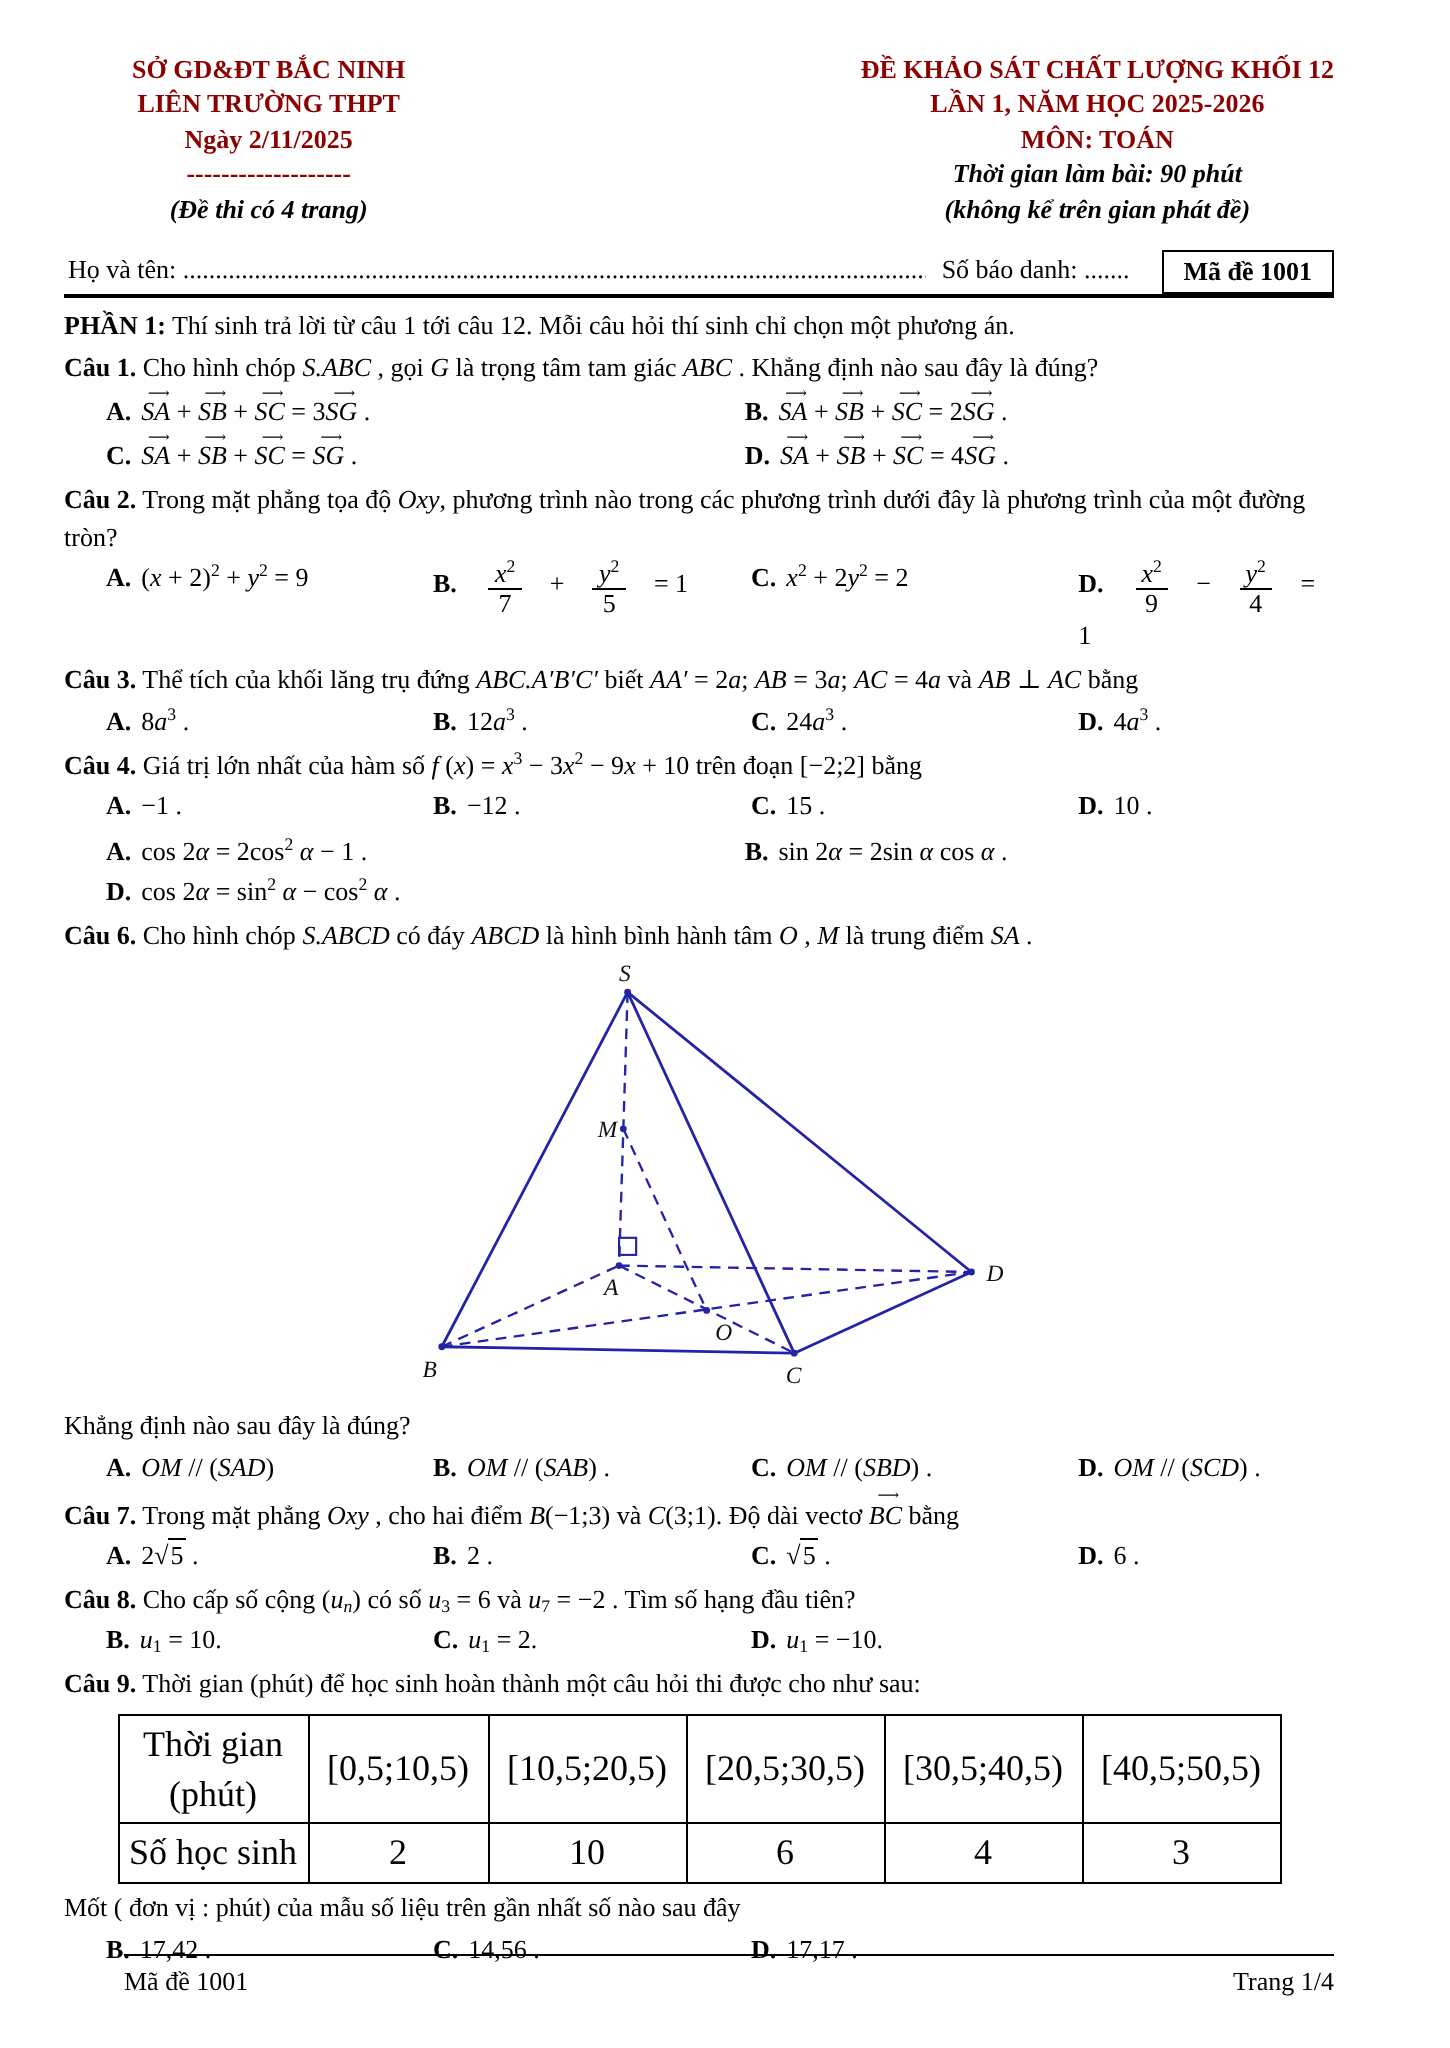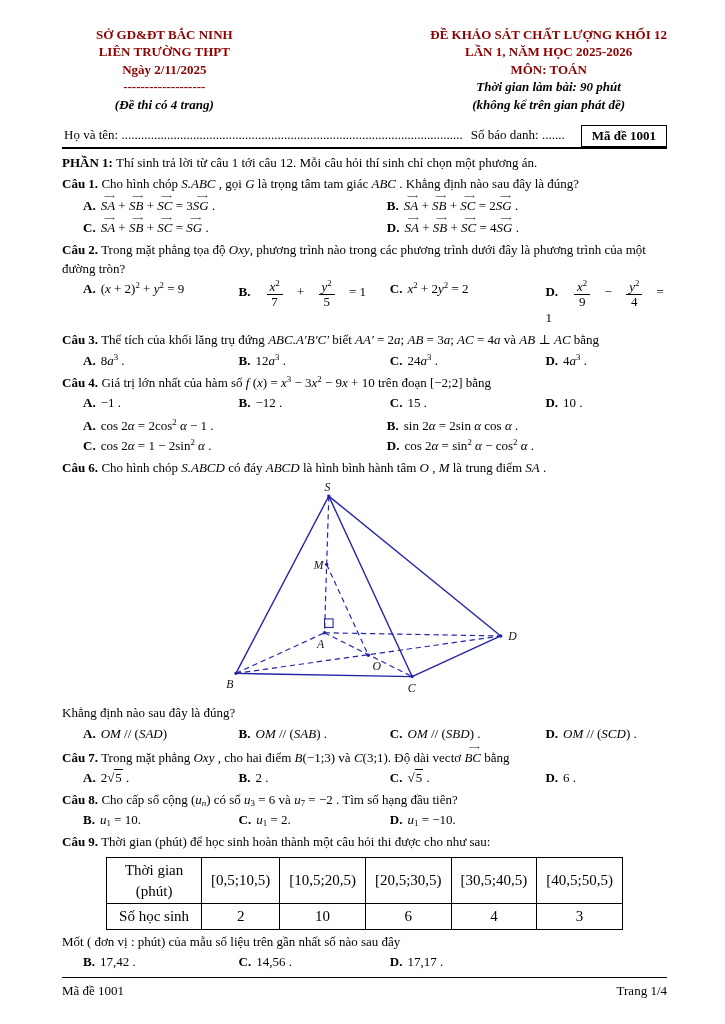--- a/index.html
+++ b/index.html
@@ -3,21 +3,21 @@
 <meta charset="utf-8">
 <style>
   :root { --maroon:#8B0000; --blue:#2323a8; }
   html,body{margin:0;padding:0;}
   body{
     width:725px;height:1024px;position:relative;overflow:hidden;
     background:#fff;color:#000;
     font-family:"Liberation Serif","DejaVu Serif",serif;
     font-size:13px;line-height:1.38;
   }
-  .page{padding:26px 58px 0 62px;}
+  .page{padding:26px 58px 0 32px;}
   
   .hdr{display:flex;justify-content:space-between;padding-left:34px;}
   .hdr-left,.hdr-right{text-align:center;}
   .hdr-left div,.hdr-right div{line-height:1.34;}
   .mr{color:var(--maroon);font-weight:bold;}
   .it{font-style:italic;font-weight:bold;color:#000;}
   
   .inforow{display:flex;align-items:flex-end;margin-top:12px;border-bottom:2px solid #000;padding:0 0 3px 2px;}
   .inforow .name{flex:1;white-space:nowrap;overflow:hidden;margin-right:8px;}
   .inforow .sbd{white-space:nowrap;margin:0 16px 0 0;}
@@ -34,21 +34,21 @@
   sup{font-size:0.68em;line-height:0;vertical-align:0.55em;}
   sub{font-size:0.68em;line-height:0;vertical-align:-0.25em;}
   .frac{display:inline-block;text-align:center;vertical-align:-0.8em;line-height:1.08;margin:0 11px;}
   .frac .num{display:block;border-bottom:1px solid #000;padding:0 3px;}
   .frac .den{display:block;padding:0 3px;}
   .vec{position:relative;display:inline-block;font-style:italic;margin-top:2px;}
   .vec:before{content:"⟶";position:absolute;left:0;right:-2px;top:-0.75em;font-size:0.58em;text-align:center;font-style:normal;letter-spacing:-1px;}
   .sqrt .rad{border-top:1px solid #000;padding:0 1px;}
   .figwrap{text-align:center;margin:2px 0 0 28px;}
   .figwrap svg text{font-family:"Liberation Serif",serif;font-style:italic;font-size:11px;fill:#101010;}
-  table.freq{border-collapse:collapse;margin:5px auto 3px;font-size:15px;}
+  table.freq{border-collapse:collapse;margin:5px auto 3px;font-size:18px;}
   table.freq td{border:1px solid #000;text-align:center;padding:2px 9px;}
   table.freq td.first{width:86px;padding:2px 4px;}
   .footer{position:absolute;left:62px;right:58px;bottom:24px;border-top:1.3px solid #000;display:flex;justify-content:space-between;padding-top:4px;}
 </style>
 </head>
 <body>
 
 <div class="page">
 
   <div class="hdr">
@@ -116,21 +116,20 @@
       <div class="opt"><b>B.</b><span>−12 .</span></div>
       <div class="opt"><b>C.</b><span>15 .</span></div>
       <div class="opt"><b>D.</b><span>10 .</span></div>
     </div>
   </div>
 
   <div class="q">
     <div class="opts c2">
       <div class="opt"><b>A.</b><span>cos 2<i>α</i> = 2cos<sup>2</sup> <i>α</i> − 1 .</span></div>
       <div class="opt"><b>B.</b><span>sin 2<i>α</i> = 2sin <i>α</i> cos <i>α</i> .</span></div>
-      <div class="opt"><b>C.</b><span>cos 2<i>α</i> = 1 − 2sin<sup>2</sup> <i>α</i> .</span></div>
       <div class="opt"><b>D.</b><span>cos 2<i>α</i> = sin<sup>2</sup> <i>α</i> − cos<sup>2</sup> <i>α</i> .</span></div>
     </div>
   </div>
 
   <div class="q">
     <div class="q-text"><b>Câu 6.</b> <span>Cho hình chóp <i>S.ABCD</i>  có đáy  <i>ABCD</i>  là hình bình hành tâm  <i>O</i> ,  <i>M</i>  là trung điểm  <i>SA</i> .</span></div>
 
     <div class="figwrap">
       <svg width="312" height="220" viewBox="0 0 292 206">
         <g stroke="#2323a8" stroke-width="1.3" fill="none">

